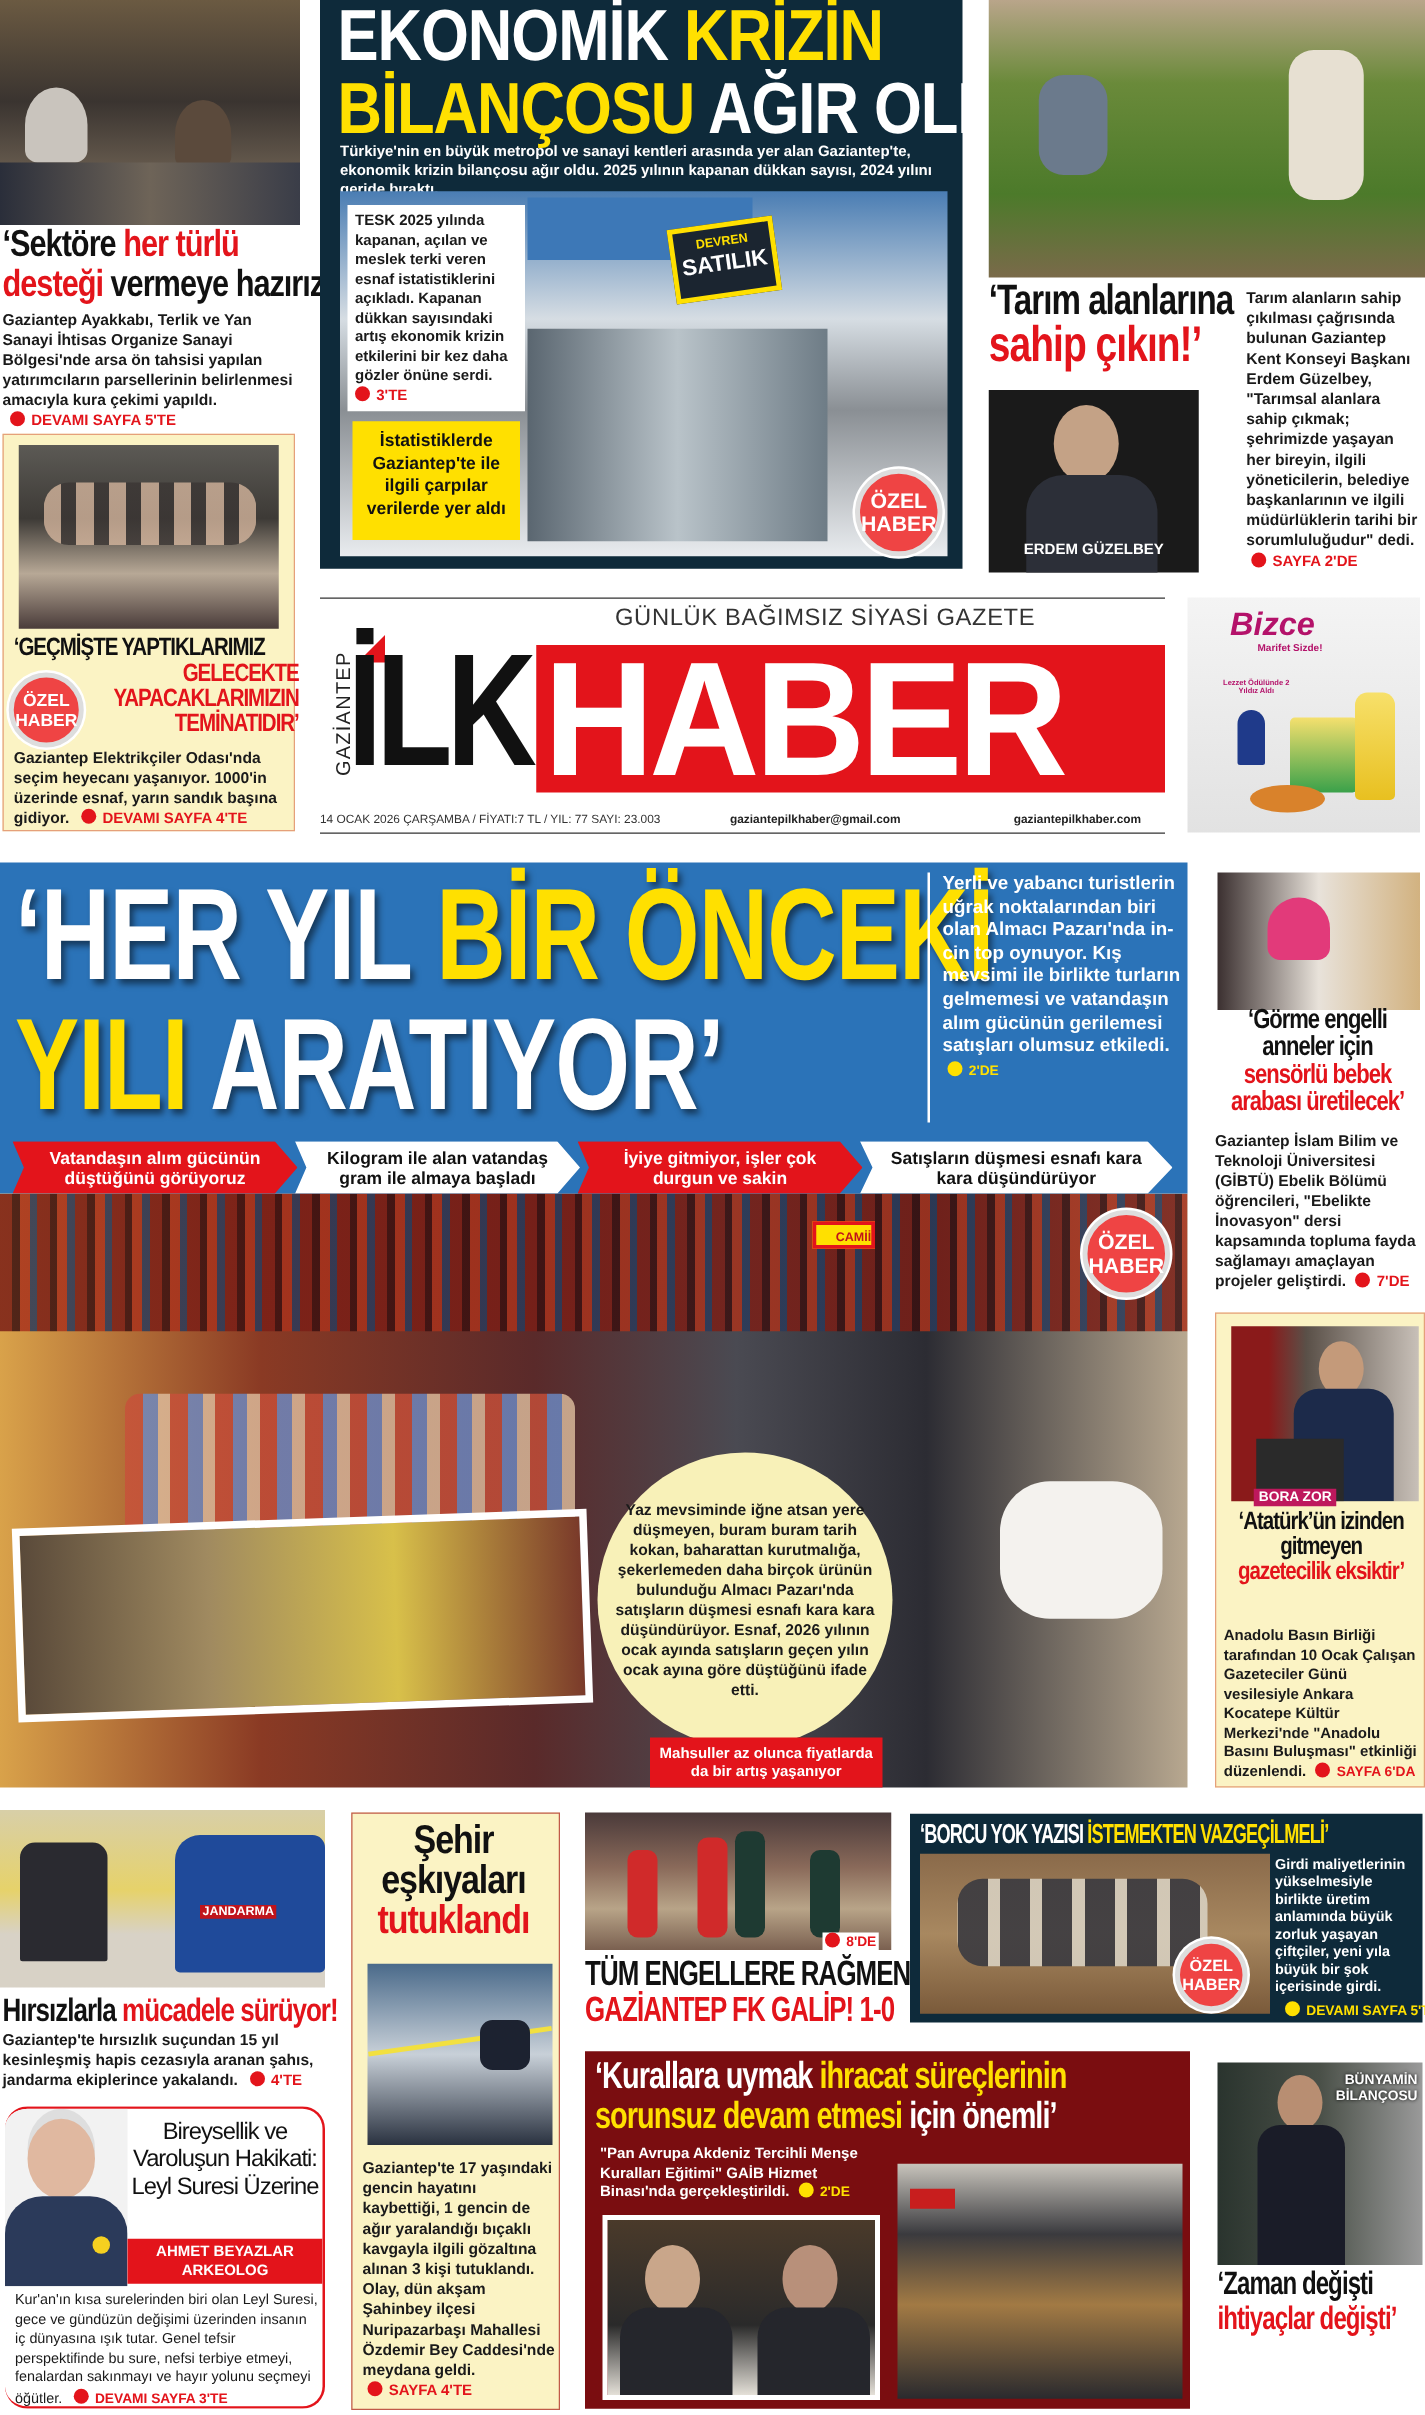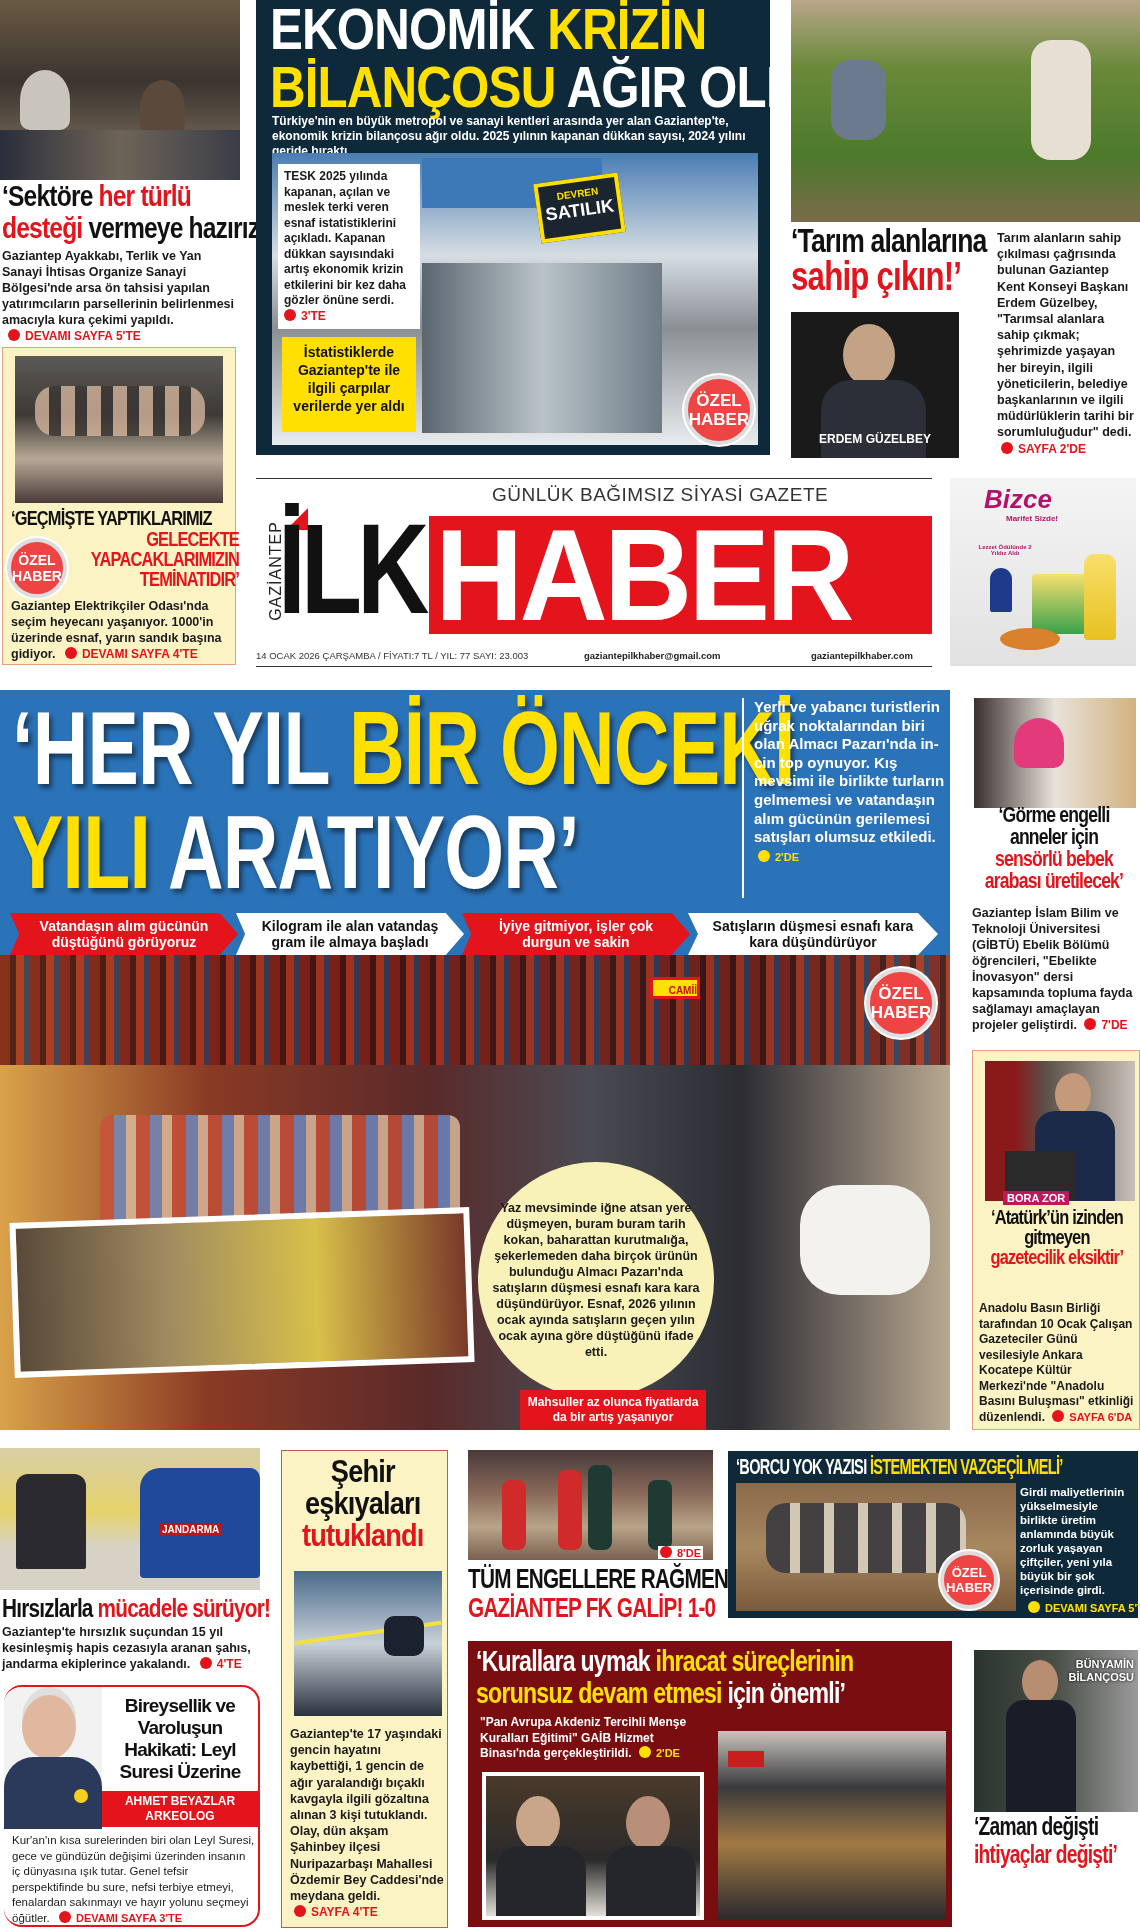--- a/index.html
+++ b/index.html
@@ -199,21 +199,21 @@
     <span class="ref" style="margin-left:6px">4'TE</span>
   </div>
 </div>
 
 <div class="abs" style="left:4px;top:1685px;width:256px;height:242px;border:2px solid #e3141b;border-radius:18px;border-left:none;overflow:hidden">
   <div class="photo" style="left:0;top:0;width:98px;height:142px;background:#f2f2f2">
     <div style="position:absolute;left:18px;top:8px;width:54px;height:64px;border-radius:50%;background:#e0b8a0;box-shadow:0 -8px 0 #dedede"></div>
     <div style="position:absolute;left:0;top:70px;width:98px;height:72px;border-radius:30px 30px 0 0;background:#2b3a5a"></div>
     <div style="position:absolute;left:70px;top:102px;width:14px;height:14px;border-radius:50%;background:#f5d020"></div>
   </div>
-  <div class="abs" style="left:98px;top:8px;width:156px;text-align:center;font-weight:700;font-size:19px;line-height:22px;color:#111;letter-spacing:-.8px">Bireysellik ve Varoluşun Hakikati: Leyl Suresi Üzerine</div>
+  <div class="abs" style="left:98px;top:8px;width:156px;text-align:center;font-weight:400;font-size:19px;line-height:22px;color:#111;letter-spacing:-.8px">Bireysellik ve Varoluşun Hakikati: Leyl Suresi Üzerine</div>
   <div class="abs" style="left:98px;top:104px;width:156px;height:36px;background:#e3141b;color:#fff;font-weight:700;font-size:12px;line-height:15px;text-align:center;padding-top:3px">
     <span>AHMET BEYAZLAR</span><br><span>ARKEOLOG</span>
   </div>
   <div class="abs" style="left:8px;top:146px;width:244px;font-size:11.5px;line-height:15.5px;color:#1a1a1a">
     <span>Kur'an'ın kısa surelerinden biri olan Leyl Suresi, gece ve gündüzün değişimi üzerinden insanın iç dünyasına ışık tutar. Genel tefsir perspektifinde bu sure, nefsi terbiye etmeyi, fenalardan sakınmayı ve hayır yolunu seçmeyi öğütler.</span>
     <span class="ref" style="margin-left:6px;font-size:11px">DEVAMI SAYFA 3'TE</span>
   </div>
 </div>
 
 <div class="abs" style="left:281px;top:1450px;width:167px;height:478px;background:#fbf3c4;border:1px solid #c05a4a">

